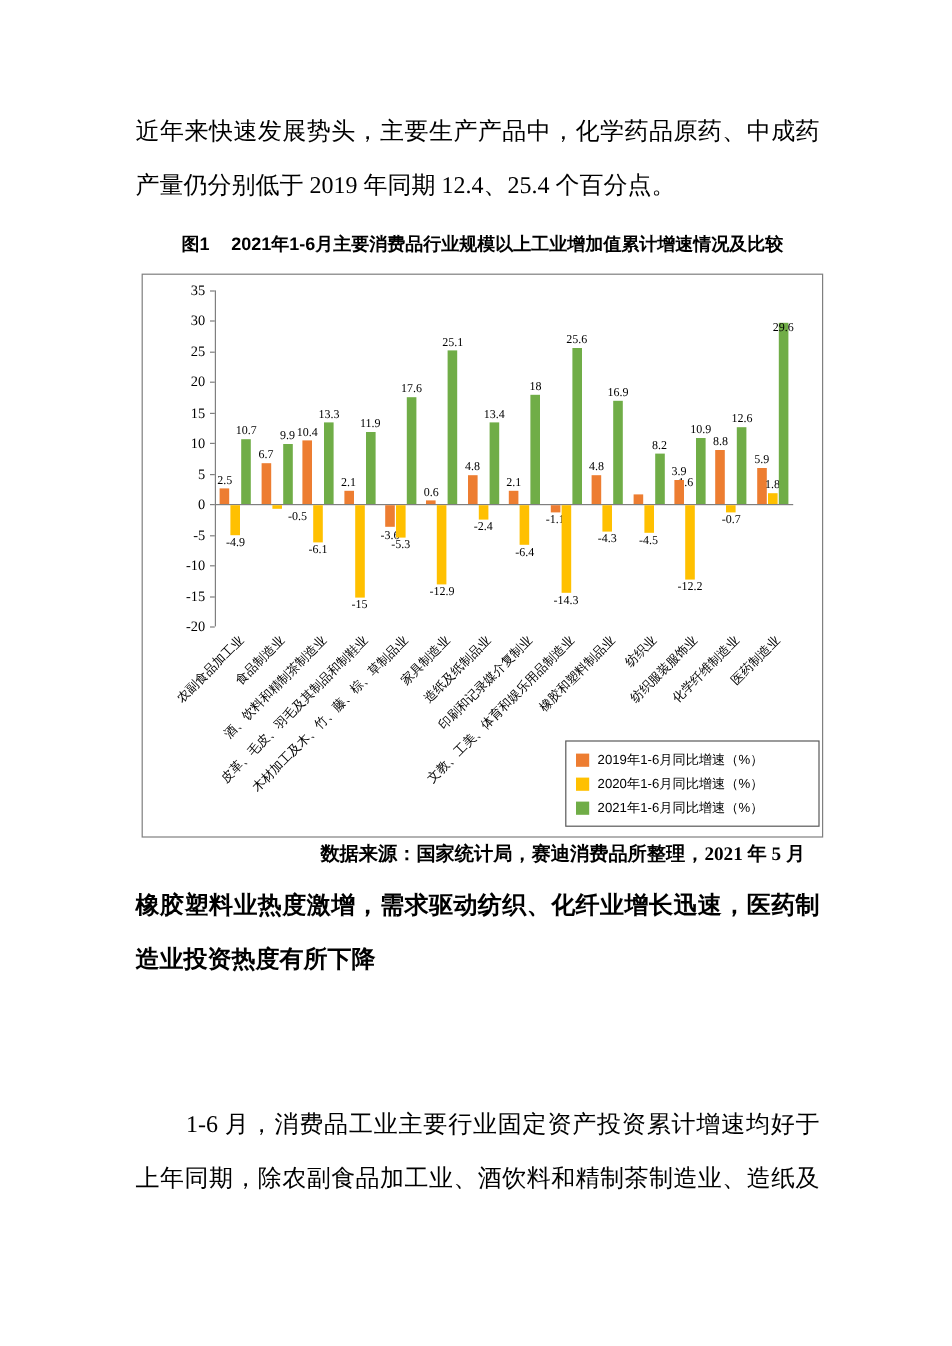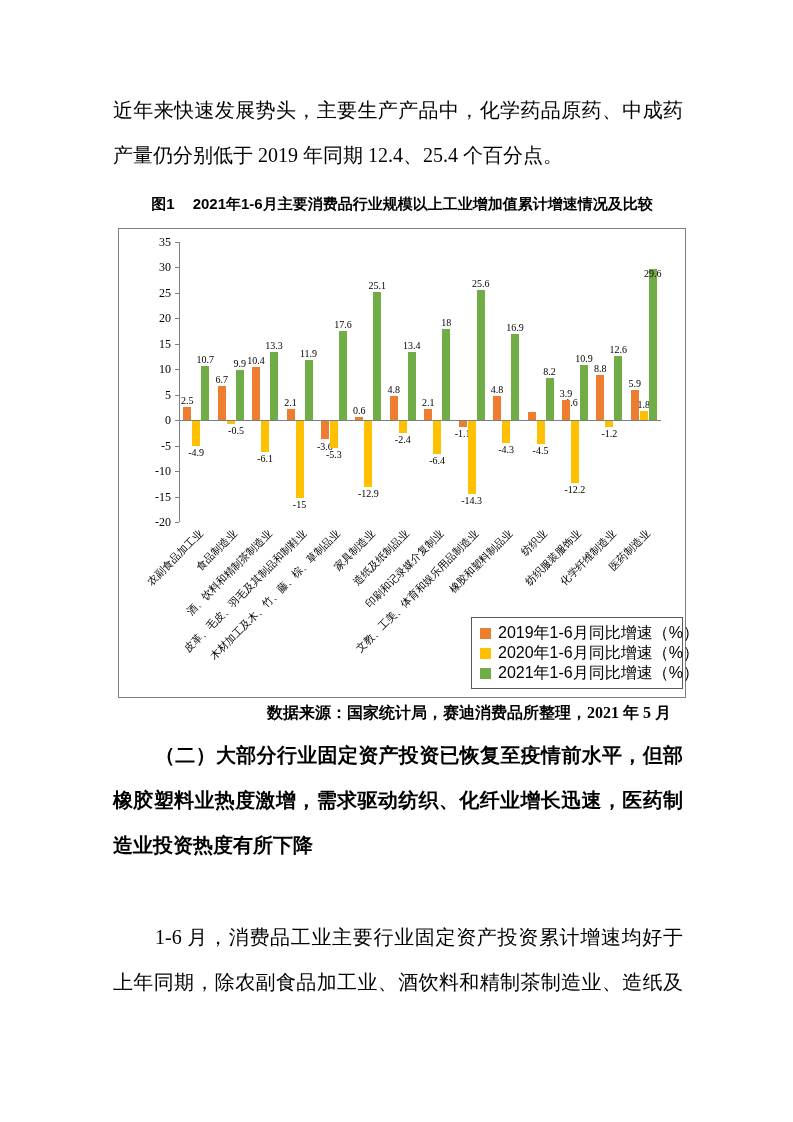--- a/index.html
+++ b/index.html
@@ -53,21 +53,21 @@
     font-size: 10.5px; font-family: "Liberation Sans", sans-serif;
     transform-origin: 100% 0; transform: rotate(-45deg);
   }
   .legend {
     position: absolute; left: 352px; top: 388px; width: 212px;
     border: 1px solid #595959; background: #fff; box-sizing: border-box;
     padding: 5px 8px;
   }
   .legend-row { display: flex; align-items: center; gap: 7px; height: 20px; }
   .legend-swatch { width: 11px; height: 11px; flex: 0 0 11px; }
-  .legend-text { font-size: 16px; font-family: "Liberation Sans", sans-serif; white-space: nowrap; }
+  .legend-text { font-size: 11px; font-family: "Liberation Sans", sans-serif; white-space: nowrap; }
 
   .source {
     top: 701px; text-align: right; padding-right: 12px; box-sizing: border-box;
     font-weight: bold; font-size: 16px; line-height: 24px;
   }
   .heading { top: 733px; font-weight: bold; }
   .body-para { top: 915px; }
 </style>
 </head>
 <body>
@@ -117,21 +117,21 @@
       <div class="zero-line" id="zeroline" style="top: 178.182px;"></div>
     <div class="bar" style="background: rgb(237, 125, 49); left: 4.21429px; height: 12.7273px; top: 165.455px;"></div>
         <div class="bar-label" style="left: 8.21429px; top: 153.455px;">2.5</div>
         <div class="bar" style="background: rgb(255, 192, 0); left: 13.2143px; height: 24.9455px; top: 179.182px;"></div>
         <div class="bar-label" style="left: 17.2143px; top: 205.127px;">-4.9</div>
         <div class="bar" style="background: rgb(112, 173, 71); left: 22.2143px; height: 54.4727px; top: 123.709px;"></div>
         <div class="bar-label" style="left: 26.2143px; top: 111.709px;">10.7</div>
         <div class="bar" style="background: rgb(237, 125, 49); left: 38.6429px; height: 34.1091px; top: 144.073px;"></div>
         <div class="bar-label" style="left: 42.6429px; top: 132.073px;">6.7</div>
         <div class="bar" style="background: rgb(255, 192, 0); left: 47.6429px; height: 2.54545px; top: 179.182px;"></div>
-        <div class="bar-label" style="left: 57px; top: 182.727px;">-0.5</div>
+        <div class="bar-label" style="left: 69px; top: 182.727px;">-0.5</div>
         <div class="bar" style="background: rgb(112, 173, 71); left: 56.6429px; height: 50.4px; top: 127.782px;"></div>
         <div class="bar-label" style="left: 60.6429px; top: 115.782px;">9.9</div>
         <div class="bar" style="background: rgb(237, 125, 49); left: 73.0714px; height: 52.9455px; top: 125.236px;"></div>
         <div class="bar-label" style="left: 77.0714px; top: 113.236px;">10.4</div>
         <div class="bar" style="background: rgb(255, 192, 0); left: 82.0714px; height: 31.0545px; top: 179.182px;"></div>
         <div class="bar-label" style="left: 86.0714px; top: 211.236px;">-6.1</div>
         <div class="bar" style="background: rgb(112, 173, 71); left: 91.0714px; height: 67.7091px; top: 110.473px;"></div>
         <div class="bar-label" style="left: 95.0714px; top: 98.4727px;">13.3</div>
         <div class="bar" style="background: rgb(237, 125, 49); left: 107.5px; height: 10.6909px; top: 167.491px;"></div>
         <div class="bar-label" style="left: 111.5px; top: 155.491px;">2.1</div>
@@ -183,21 +183,21 @@
         <div class="bar-label" style="left: 370.5px; top: 124.436px;">8.2</div>
         <div class="bar" style="background: rgb(237, 125, 49); left: 382.929px; height: 19.8545px; top: 158.327px;"></div>
         <div class="bar-label" style="left: 386.929px; top: 146.327px;">3.9</div>
         <div class="bar" style="background: rgb(255, 192, 0); left: 391.929px; height: 62.1091px; top: 179.182px;"></div>
         <div class="bar-label" style="left: 395.929px; top: 242.291px;">-12.2</div>
         <div class="bar" style="background: rgb(112, 173, 71); left: 400.929px; height: 55.4909px; top: 122.691px;"></div>
         <div class="bar-label" style="left: 404.929px; top: 110.691px;">10.9</div>
         <div class="bar" style="background: rgb(237, 125, 49); left: 417.357px; height: 44.8px; top: 133.382px;"></div>
         <div class="bar-label" style="left: 421.357px; top: 121.382px;">8.8</div>
         <div class="bar" style="background: rgb(255, 192, 0); left: 426.357px; height: 6.10909px; top: 179.182px;"></div>
-        <div class="bar-label" style="left: 430.357px; top: 186.291px;">-1.2</div>
+        <div class="bar-label" style="left: 430.357px; top: 186.291px;">-0.7</div>
         <div class="bar" style="background: rgb(112, 173, 71); left: 435.357px; height: 64.1455px; top: 114.036px;"></div>
         <div class="bar-label" style="left: 439.357px; top: 102.036px;">12.6</div>
         <div class="bar" style="background: rgb(237, 125, 49); left: 451.786px; height: 30.0364px; top: 148.145px;"></div>
         <div class="bar-label" style="left: 455.786px; top: 136.145px;">5.9</div>
         <div class="bar" style="background: rgb(255, 192, 0); left: 460.786px; height: 9.16364px; top: 169.018px;"></div>
         <div class="bar-label" style="left: 464.786px; top: 157.018px;">1.8</div>
         <div class="bar" style="background: rgb(112, 173, 71); left: 469.786px; height: 150.691px; top: 27.4909px;"></div>
         <div class="bar-label" style="left: 473.786px; top: 15.4909px; margin-top: 11px;">29.6</div>
       </div>
     <div class="xlabels" id="xlabels">
@@ -256,21 +256,20 @@
         <div class="legend-row">
           <span class="legend-swatch" style="background: rgb(112, 173, 71);"></span>
           <span class="legend-text">2021年1-6月同比增速（%）</span>
         </div>
       </div>
   </div>
 
   <div class="text-block source">数据来源：国家统计局，赛迪消费品所整理，2021 年 5 月</div>
 
   <div class="text-block heading">
-    <div class="jline indent">（二）大部分行业固定资产投资已恢复至疫情前水平，但部</div>
     <div class="jline">橡胶塑料业热度激增，需求驱动纺织、化纤业增长迅速，医药制</div>
     <div class="tline">造业投资热度有所下降</div>
   </div>
 
   <div class="text-block body-para">
     <div class="jline indent">1-6 月，消费品工业主要行业固定资产投资累计增速均好于</div>
     <div class="jline">上年同期，除农副食品加工业、酒饮料和精制茶制造业、造纸及</div>
   </div>
 
 </div>

